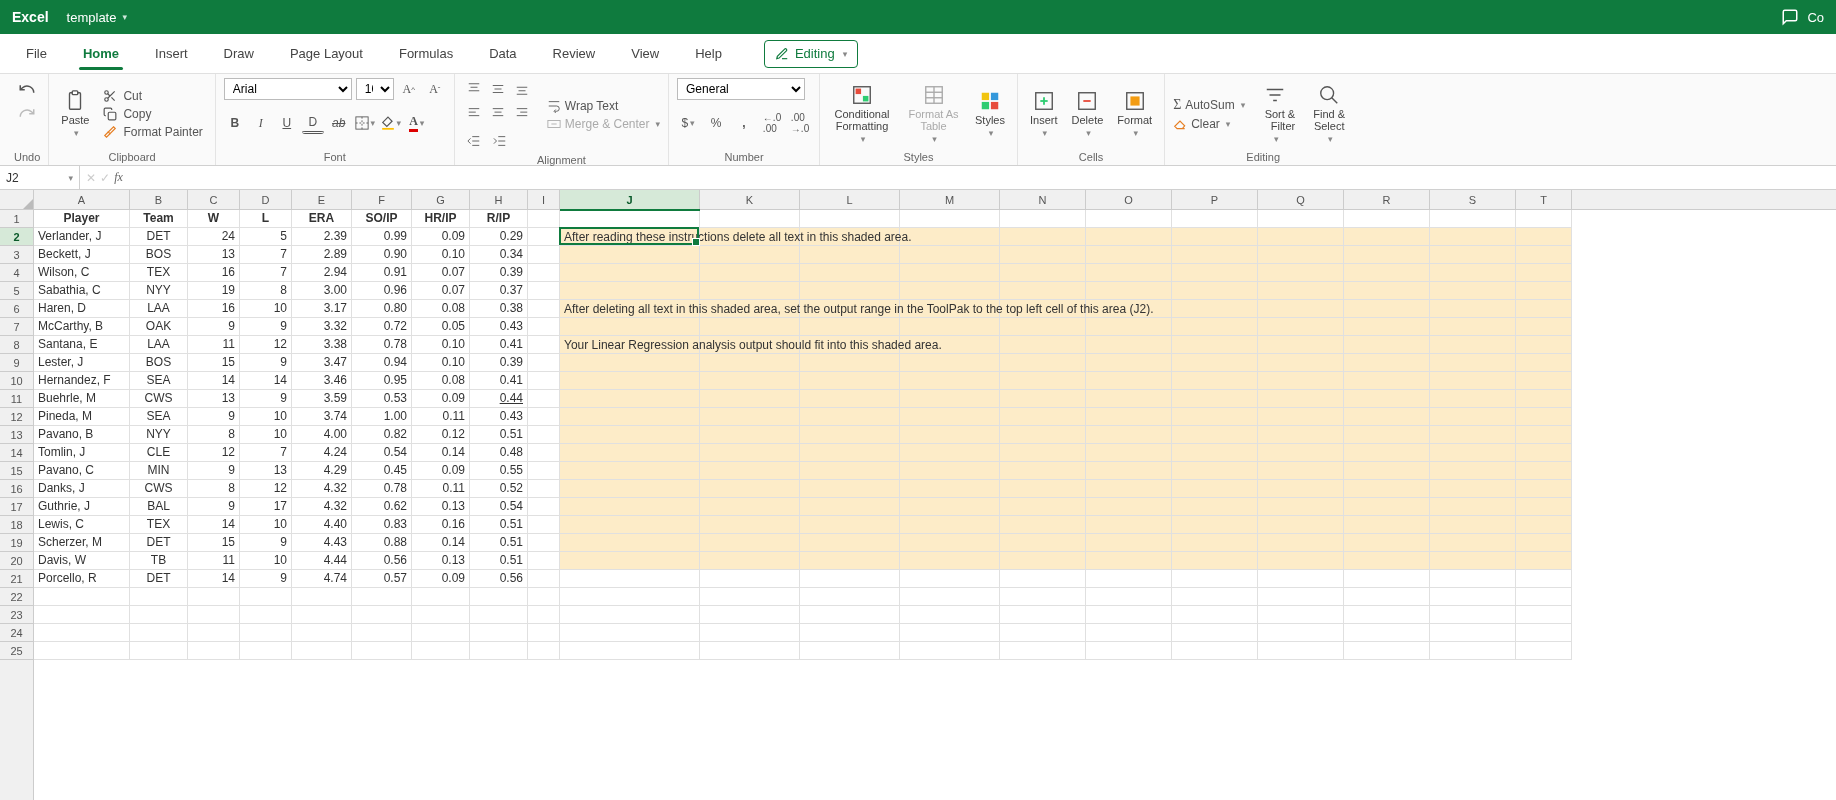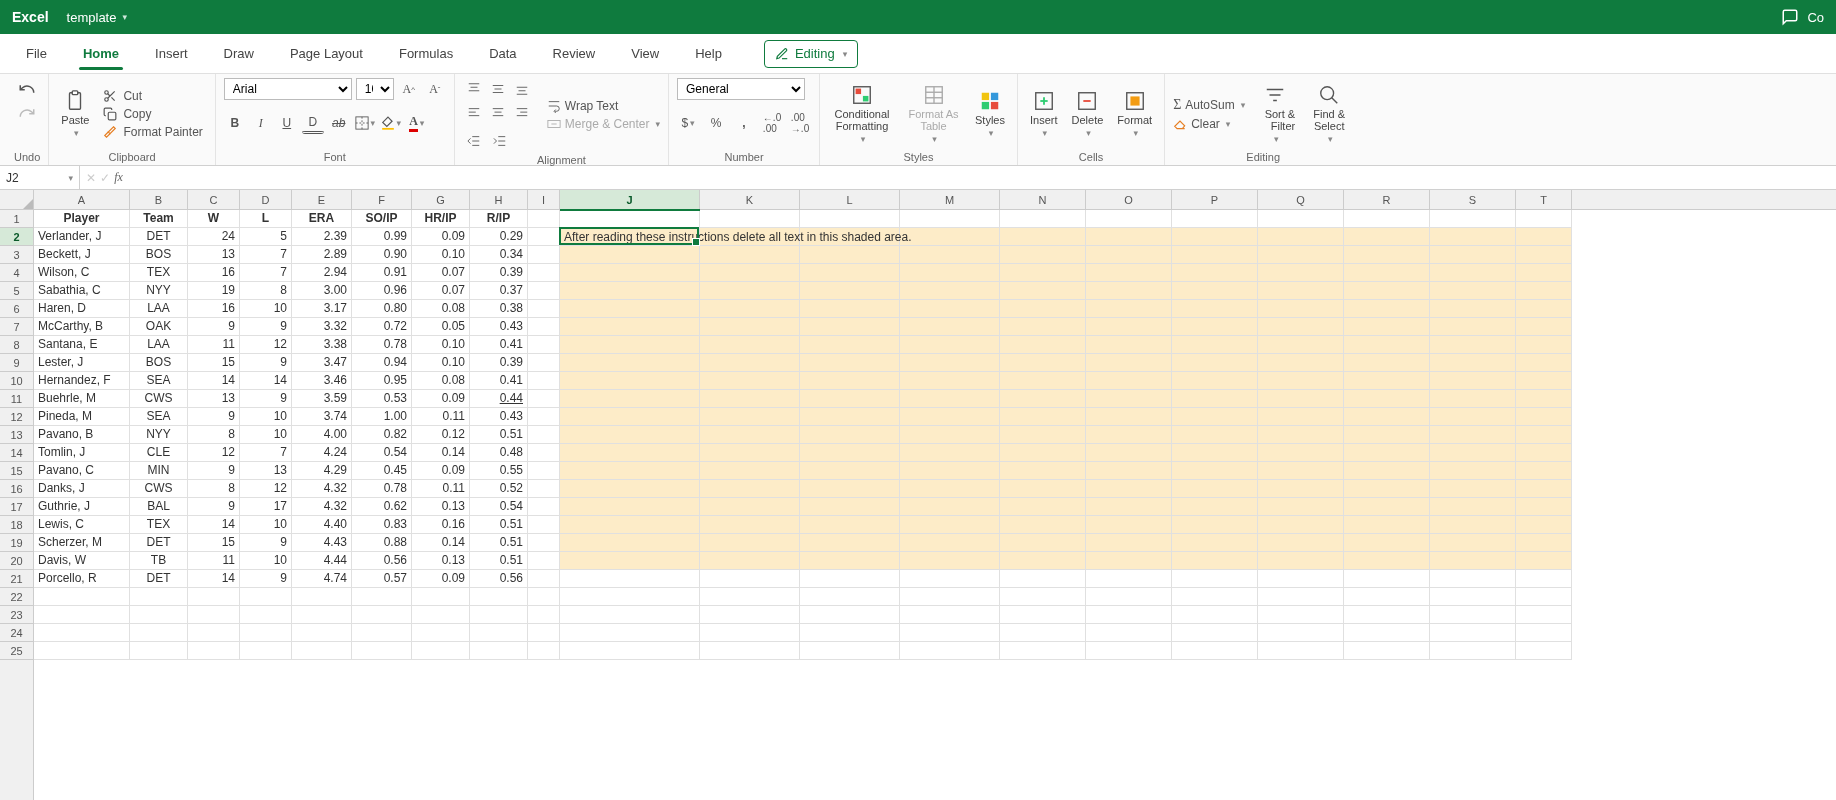--- a/index.html
+++ b/index.html
@@ -1036,16 +1036,18 @@
         <div class="cell" style="width: 100px;"></div>
         <div class="cell" style="width: 86px;"></div>
         <div class="cell" style="width: 86px;"></div>
         <div class="cell" style="width: 86px;"></div>
         <div class="cell" style="width: 86px;"></div>
         <div class="cell" style="width: 86px;"></div>
         <div class="cell" style="width: 86px;"></div>
         <div class="cell" style="width: 56px;"></div>
       </div>
       <div class="instr" style="left: 526px; top: 18px;">After reading these instructions delete all text in this shaded area.</div>
+      <div class="instr" style="left: 526px; top: 90px;">After deleting all text in this shaded area, set the output range in the ToolPak to the top left cell of this area (J2).</div>
+      <div class="instr" style="left: 526px; top: 126px;">Your Linear Regression analysis output should fit into this shaded area.</div>
       <div class="sel-cell" style="left: 525px; top: 17px; width: 140px; height: 18px;"></div>
       <div class="col-sel-line" style="left: 526px; top: -1px; width: 140px;"></div>
     </div>
 </div>
 
 </body></html>

